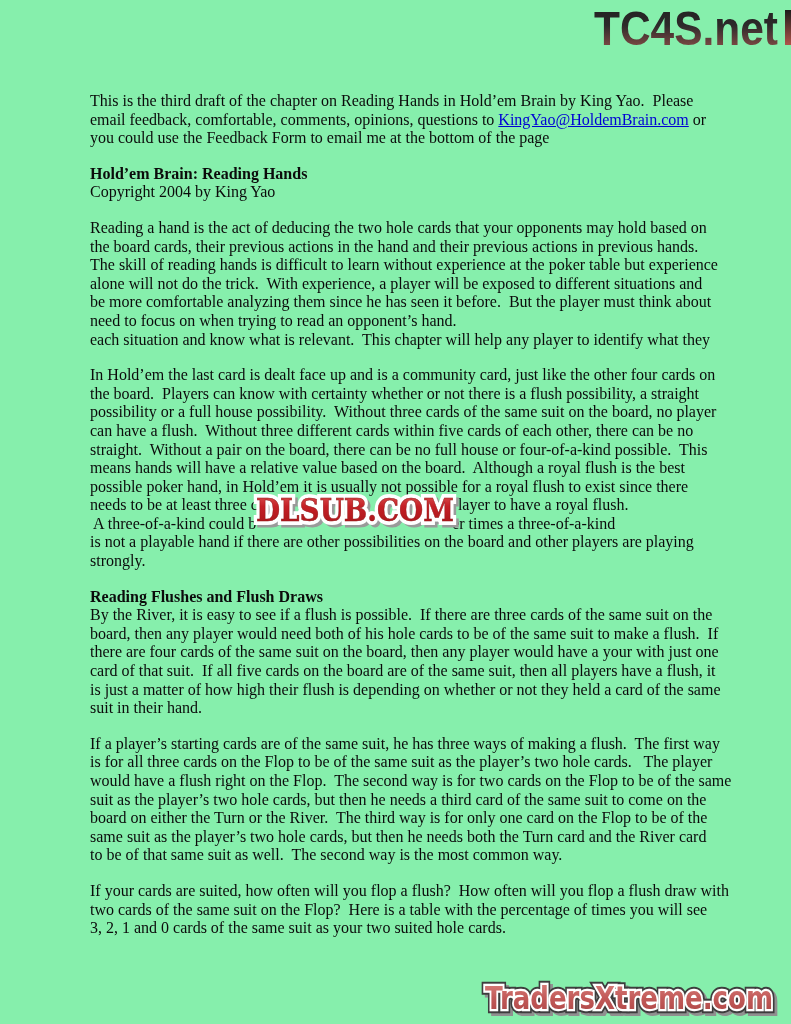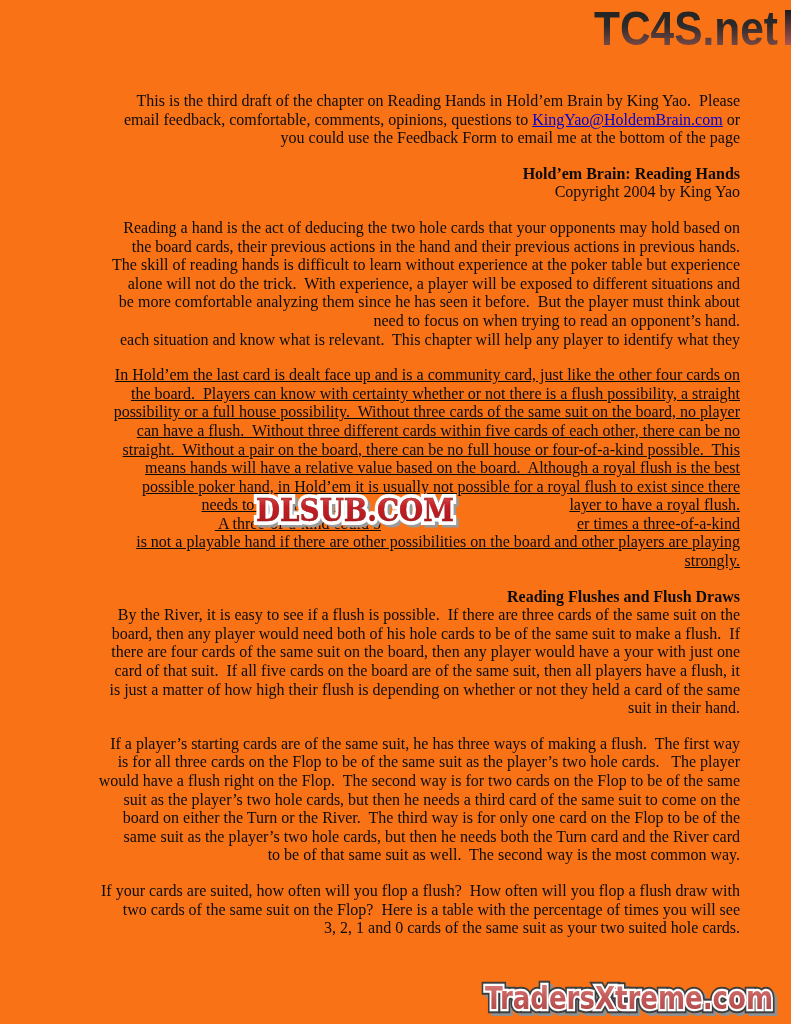--- a/index.html
+++ b/index.html
@@ -1,34 +1,34 @@
 <!DOCTYPE html>
 <html><head>
 <meta charset="utf-8">
 <style>
   html,body { margin:0; padding:0; }
   body {
     width:791px; height:1024px; position:relative; overflow:hidden;
     background:#ffffff;
     font-family:"Liberation Serif", serif;
   }
-  .page { position:absolute; inset:0; background:#f97316;text-align:right; }
+  .page { position:absolute; inset:0; background:#86efac; }
 
   
   .content {
     position:absolute; left:90px; top:92px; width:650px;
     font-size:16px; line-height:18.6px; color:#0b0b0b;
   }
   .ln { white-space:pre; }
   .blank { height:17px; }
-  .bold { font-weight:bold;margin-left:12px; }
+  .bold { font-weight:bold; }
   a.email { color:#0000d4; text-decoration:underline; cursor:pointer; }
   .gap1 { display:inline-block; width:200px; }
   .gap2 { display:inline-block; width:196px; }
-  .p3wrap { position:relative;text-decoration:underline; }
+  .p3wrap { position:relative; }
 
   
   .header-logo { position:absolute; left:592px; top:3px; width:196px; height:52px; }
   .header-logo-bar {
     position:absolute; left:785px; top:10px; width:6px; height:35px;
     background:linear-gradient(#1c1c1c, #b0544a);
   }
 
   
   .watermark { position:absolute; left:160px; top:123px; width:214px; height:44px; }

